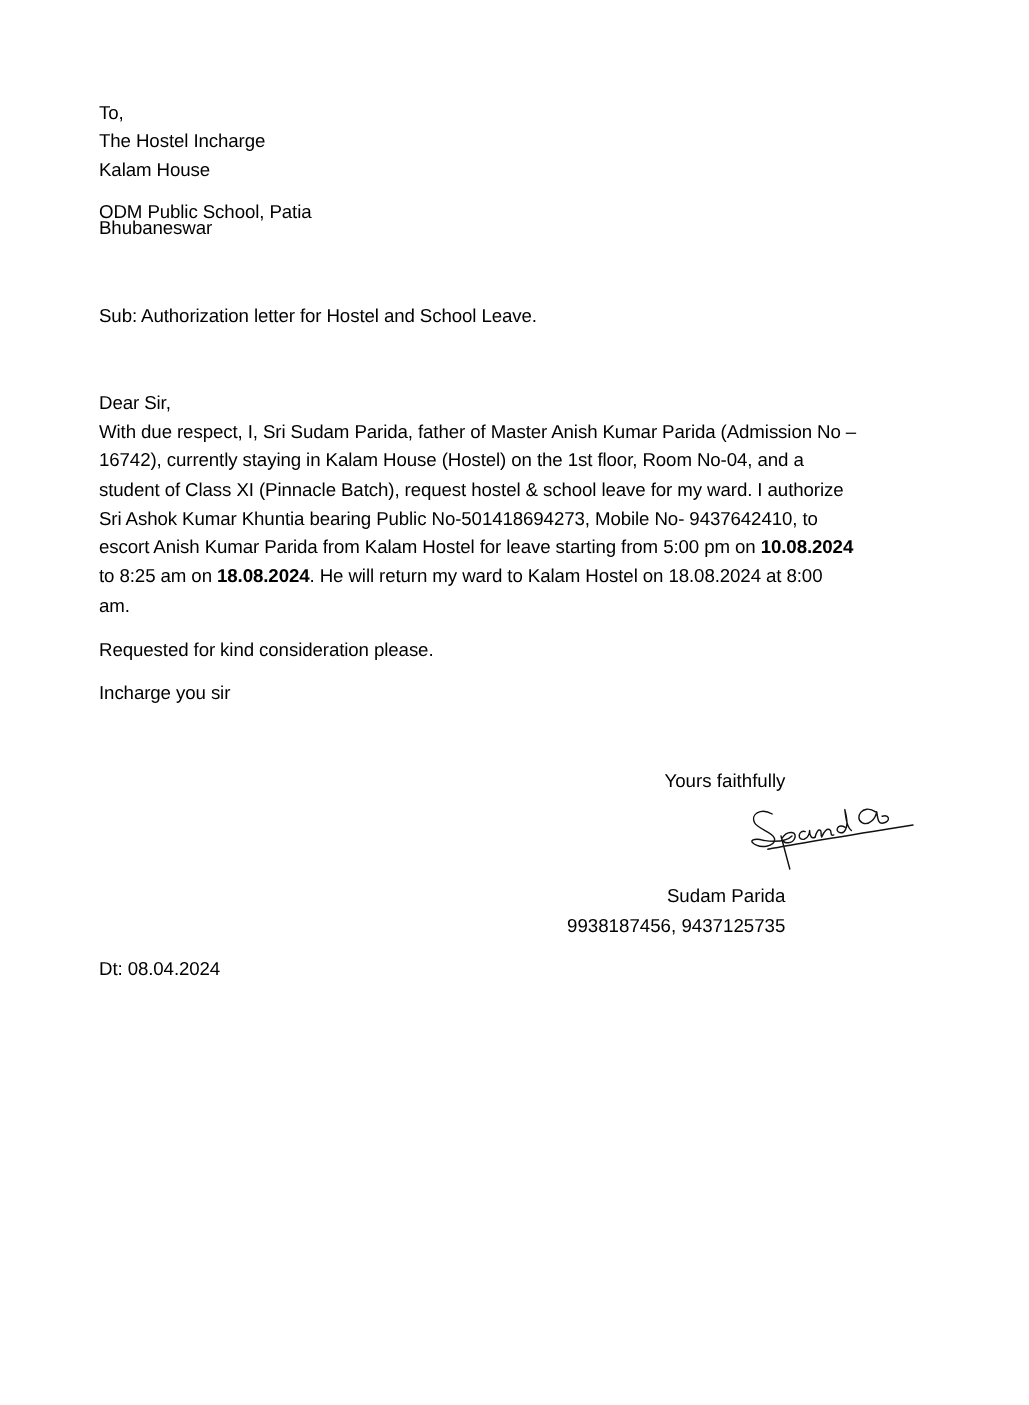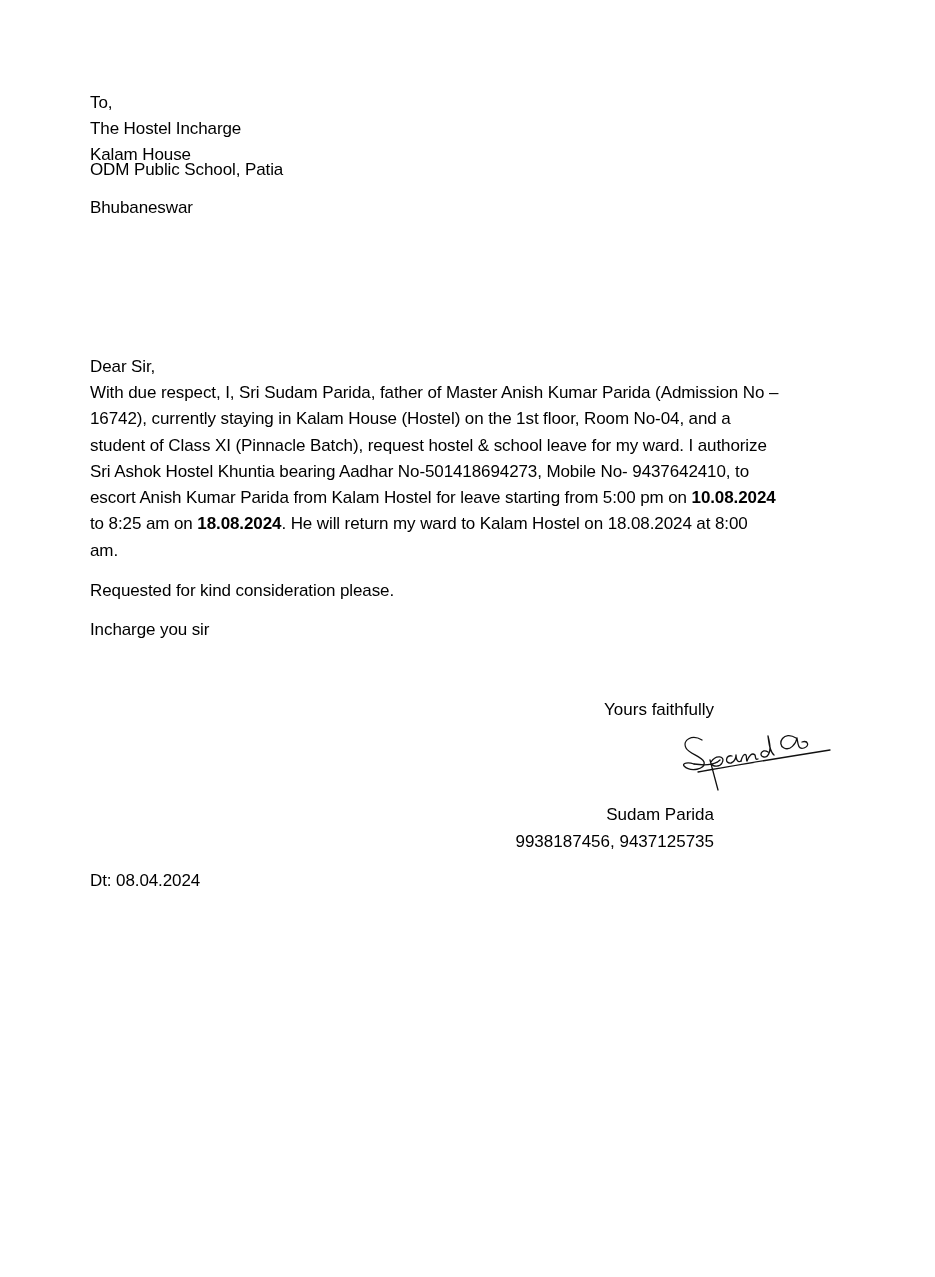--- a/index.html
+++ b/index.html
@@ -50,32 +50,33 @@
   </style>
 </head>
 <body>
 
 <div class="page">
 
   <div>
     <div class="line" style="top:93px">To,</div>
     <div class="line" style="top:119px">The Hostel Incharge</div>
     <div class="line" style="top:145px">Kalam House</div>
-    <div class="line" style="top:160px">ODM Public School, Patia</div>
+    <div class="line" style="top:183px">ODM Public School, Patia</div>
     <div class="line" style="top:198px">Bhubaneswar</div>
   </div>
 
+  <div class="line" style="top:278px">Sub: Authorization letter for Hostel and School Leave.</div>
 
   <div class="line" style="top:357px">Dear Sir,</div>
 
   <div>
     <div class="line" style="top:383px">With due respect, I, Sri Sudam Parida, father of Master Anish Kumar Parida (Admission No –</div>
     <div class="line" style="top:409px">16742), currently staying in Kalam House (Hostel) on the 1st floor, Room No-04, and a</div>
     <div class="line" style="top:436px">student of Class XI (Pinnacle Batch), request hostel &amp; school leave for my ward. I authorize</div>
-    <div class="line" style="top:462px">Sri Ashok Hostel Khuntia bearing Aadhar No-501418694273, Mobile No- 9437642410, to</div>
+    <div class="line" style="top:462px">Sri Ashok Kumar Khuntia bearing Public No-501418694273, Mobile No- 9437642410, to</div>
     <div class="line" style="top:488px"><span>escort Anish Kumar Parida from Kalam Hostel for leave starting from 5:00 pm on </span><b>10.08.2024</b></div>
     <div class="line" style="top:514px"><span>to 8:25 am on </span><b>18.08.2024</b><span>. He will return my ward to Kalam Hostel on 18.08.2024 at 8:00</span></div>
     <div class="line" style="top:541px">am.</div>
   </div>
 
   <div class="line" style="top:581px">Requested for kind consideration please.</div>
   <div class="line" style="top:620px">Incharge you sir</div>
 
   <div>
     <div class="right" style="top:700px">Yours faithfully</div>

